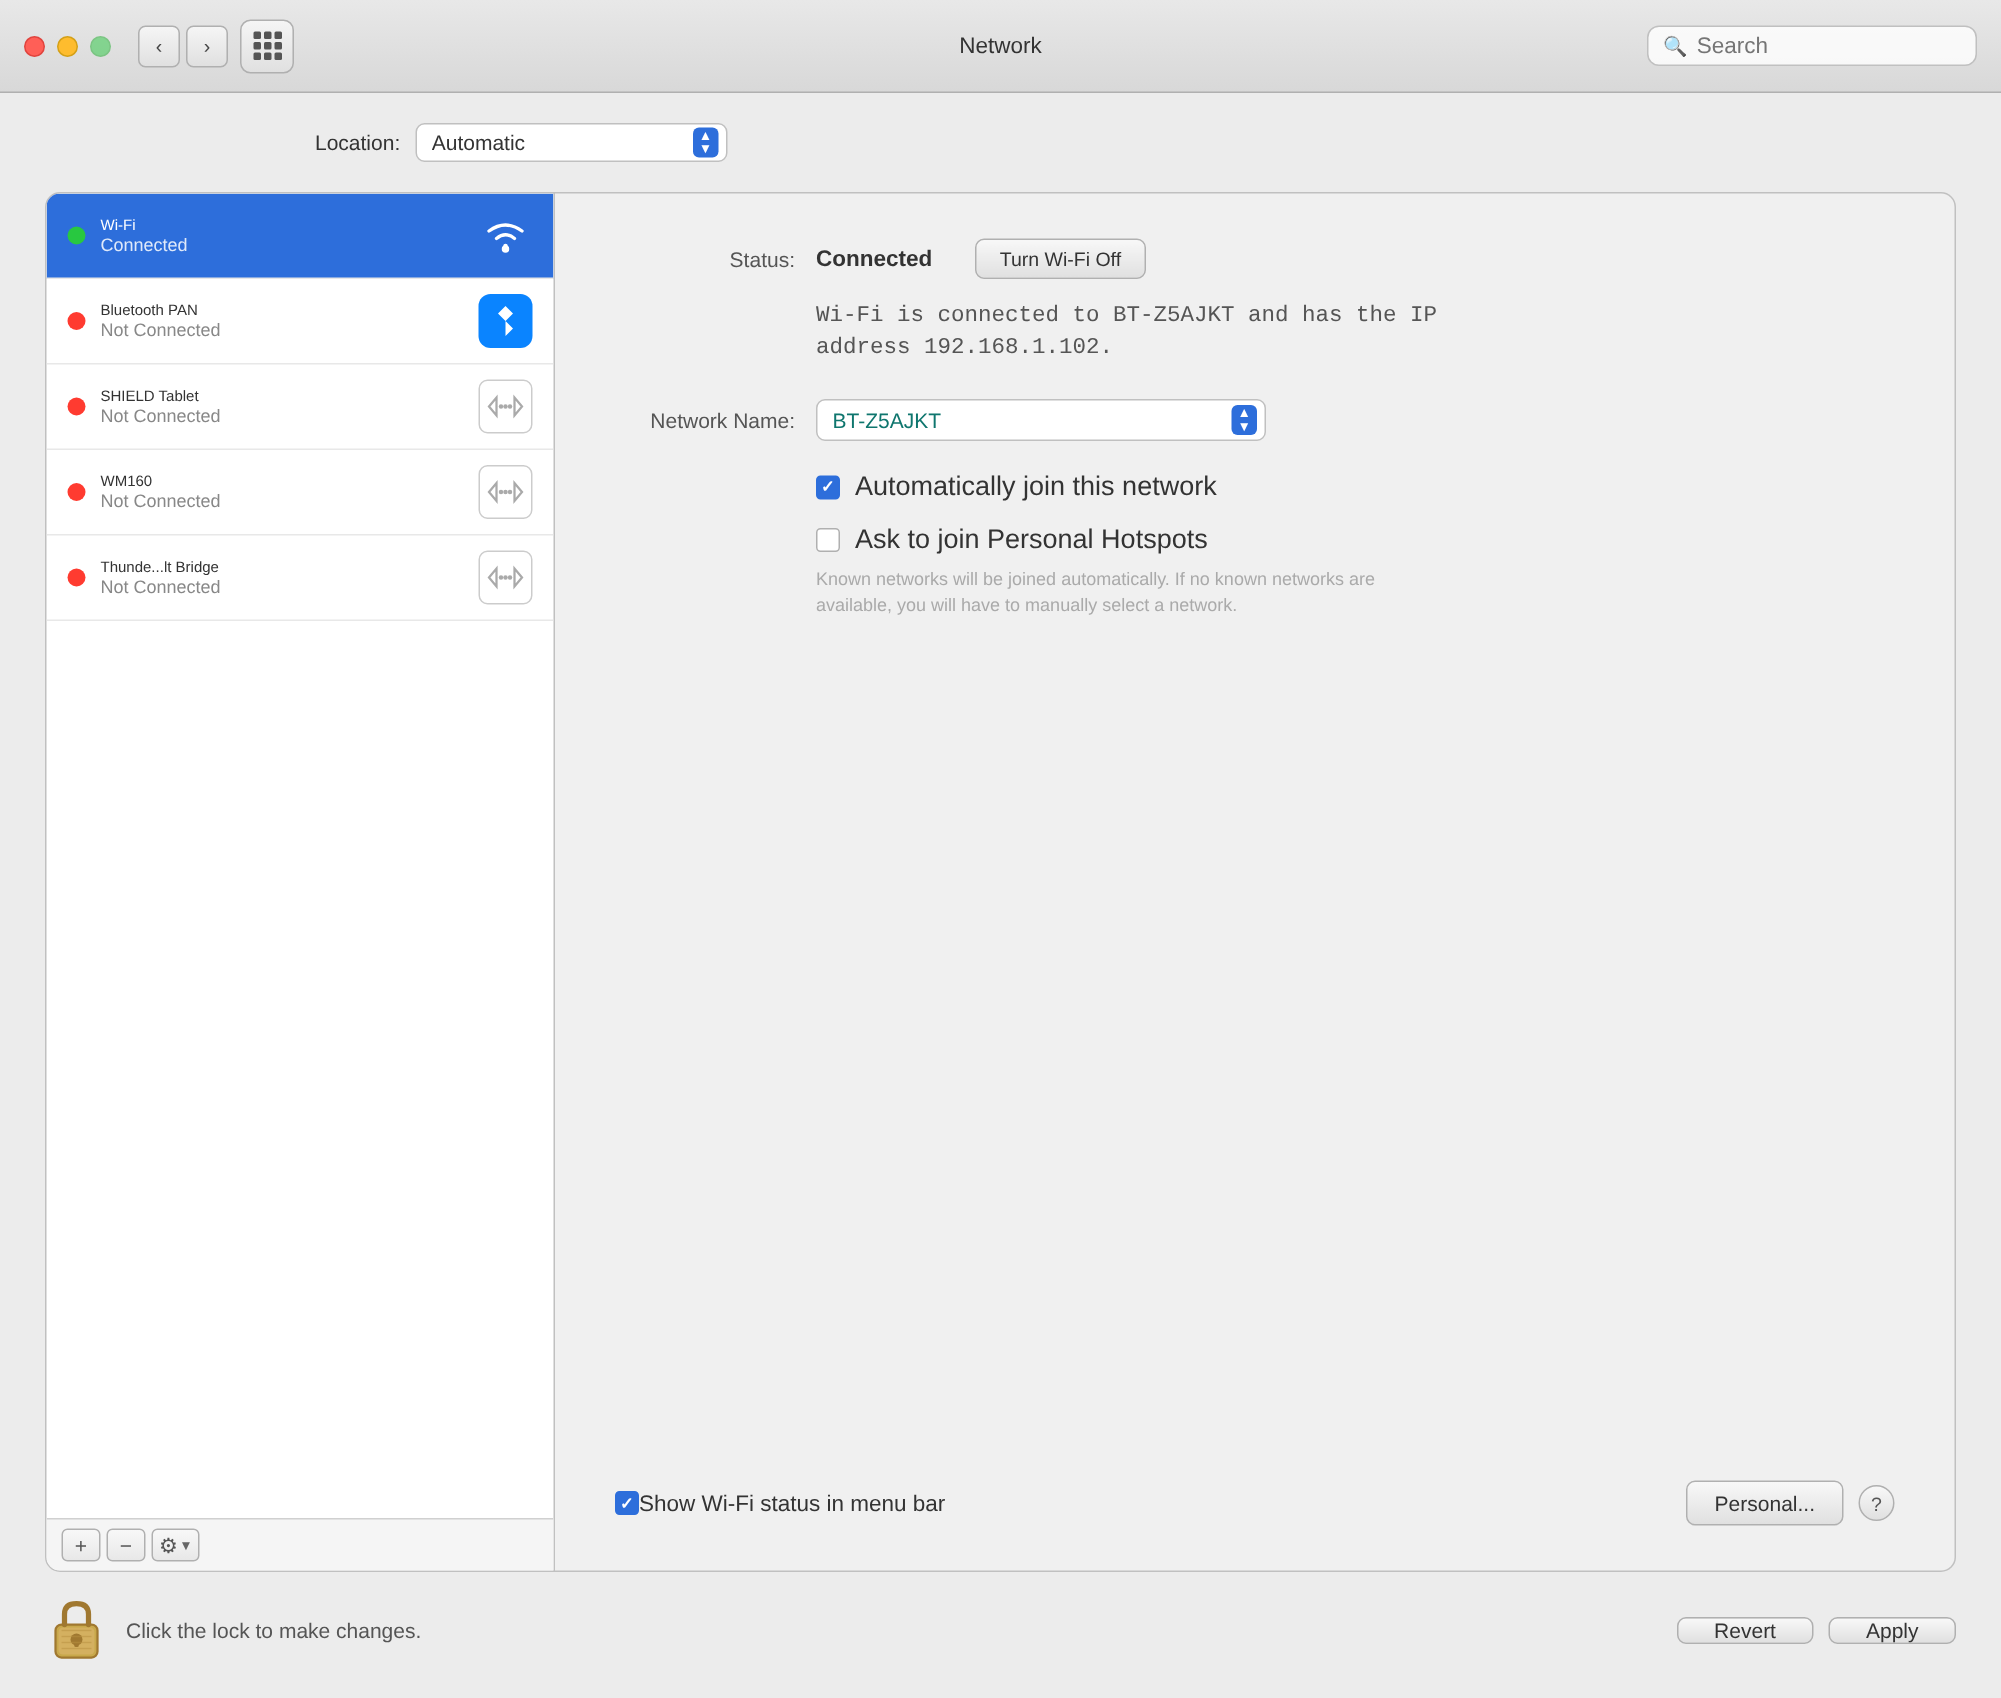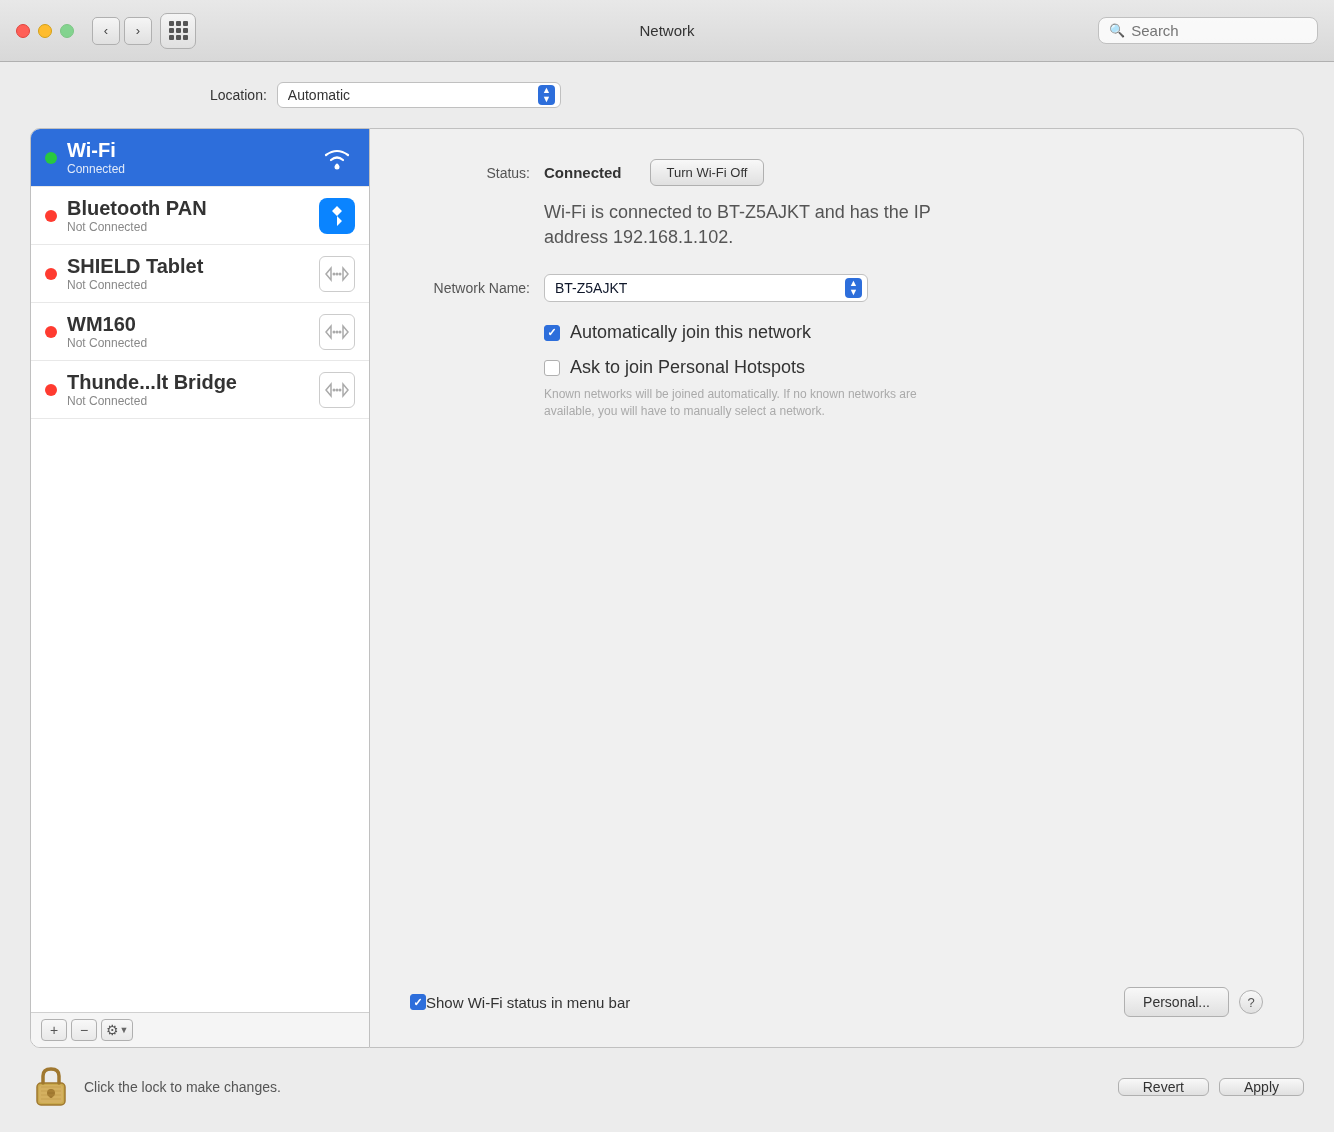--- a/index.html
+++ b/index.html
@@ -140,21 +140,21 @@
       display: inline-block;
     }
     .location-select {
       appearance: none;
       background: white;
       border: 1px solid #c0c0c0;
       border-radius: 6px;
       padding: 4px 32px 4px 10px;
       font-size: 14px;
       color: #333;
-      width: 284px;
+      width: 208px;
       cursor: pointer;
     }
     .select-arrows {
       position: absolute;
       right: 6px;
       top: 50%;
       transform: translateY(-50%);
       display: flex;
       flex-direction: column;
       align-items: center;
@@ -214,22 +214,22 @@
       margin-right: 10px;
       flex-shrink: 0;
     }
     .status-dot.connected { background: #28c840; }
     .status-dot.disconnected { background: #ff3b30; }
 
     .item-text {
       flex: 1;
     }
     .item-name {
-      font-size: 20px;
-      font-weight: 700;
+      font-size: 10px;
+      font-weight: 400;
       color: #333;
     }
     .item-status {
       font-size: 12px;
       color: #888;
     }
     .item-icon-right {
       width: 36px;
       height: 36px;
       border-radius: 8px;
@@ -323,25 +323,26 @@
       background: linear-gradient(to bottom, #f8f8f8, #e0e0e0);
       border: 1px solid #b0b0b0;
       border-radius: 6px;
       padding: 5px 16px;
       font-size: 13px;
       color: #333;
       cursor: pointer;
     }
     .status-desc {
       margin-left: 134px;
-      font-size: 18px;
+      font-size: 15px;
       color: #555;
       margin-bottom: 24px;
       max-width: 420px;
       line-height: 1.4;
+      font-family: Liberation Mono, monospace;
     }
 
     .network-name-row {
       display: flex;
       align-items: center;
       margin-bottom: 20px;
       gap: 14px;
     }
     .network-name-label {
       font-size: 14px;
@@ -353,22 +354,22 @@
     .network-name-select-wrapper {
       position: relative;
     }
     .network-name-select {
       appearance: none;
       background: white;
       border: 1px solid #c0c0c0;
       border-radius: 6px;
       padding: 5px 36px 5px 10px;
       font-size: 14px;
-      color: #0f172a;
-      width: 324px;
+      color: #0f766e;
+      width: 300px;
       cursor: pointer;
     }
     .network-select-arrows {
       position: absolute;
       right: 6px;
       top: 50%;
       transform: translateY(-50%);
       display: flex;
       flex-direction: column;
       align-items: center;

